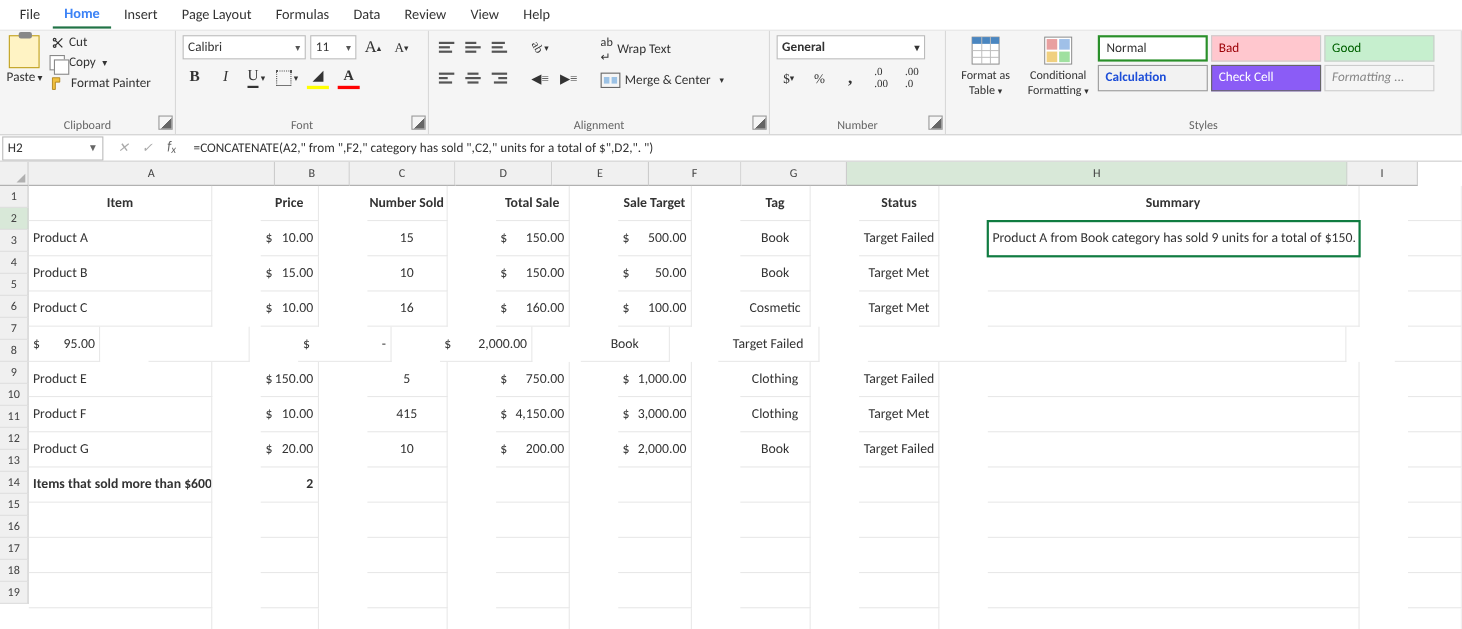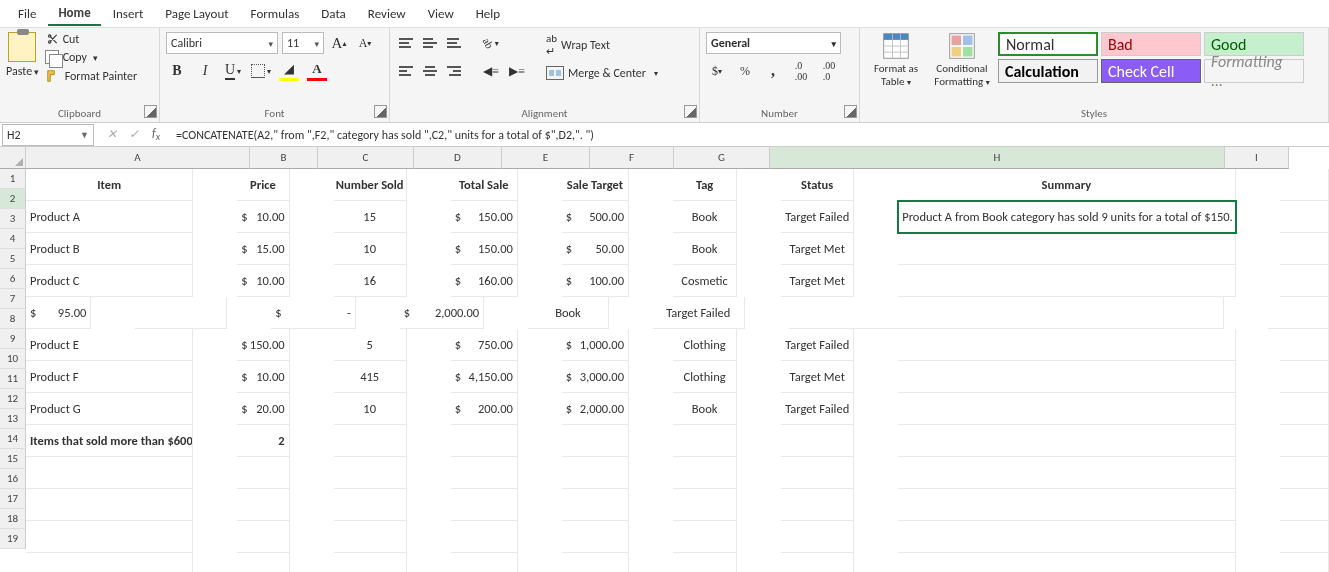--- a/index.html
+++ b/index.html
@@ -1,21 +1,21 @@
 <!DOCTYPE html>
 <html><head>
 <meta charset="utf-8">
 <style>
 * { box-sizing: border-box; margin: 0; padding: 0; }
 body { font-family: "Segoe UI", Calibri, sans-serif; font-size: 12px; background: #fff; color: #333; user-select: none; overflow: hidden; width: 1329px; height: 572px; }
 
 
 .menubar { display: flex; align-items: center; height: 28px; padding: 0 8px; background: #fff; border-bottom: 1px solid #e0e0e0; gap: 2px; }
 .menubar .mitem { padding: 4px 10px; font-size: 13px; cursor: pointer; }
-.menubar .mitem.active { border-bottom: 2px solid #217346; color: #404040; font-weight: 600; }
+.menubar .mitem.active { border-bottom: 2px solid #217346; color: #3b82f6; font-weight: 600; }
 
 
 .ribbon { display: flex; align-items: stretch; background: #f5f5f5; border-bottom: 1px solid #d0d0d0; height: 95px; }
 .rgroup { display: flex; flex-direction: column; border-right: 1px solid #d8d8d8; padding: 4px 6px 0 6px; position: relative; }
 .rgroup .glabel { text-align: center; font-size: 11px; color: #666; padding: 2px 0; margin-top: auto; }
 .rgroup .gbody { display: flex; align-items: flex-start; gap: 6px; flex: 1; }
 .rgroup .launcher { position: absolute; right: 2px; bottom: 4px; width: 13px; height: 13px; border: 1px solid #999; background: linear-gradient(135deg,transparent 55%,#666 55%); cursor: pointer; }
 
 
 .clip-col { display: flex; flex-direction: column; align-items: center; gap: 2px; }
@@ -52,25 +52,25 @@
 
 
 .num-top{display:flex;font-weight:bold;}
 .num-sel{width:135px;height:22px;border:1px solid #bbb;background:#fff;font-size:12px;padding:0 4px;display:flex;align-items:center;justify-content:space-between;}
 .num-bot{display:flex;gap:6px;margin-top:6px;align-items:center;}
 
 
 .bigbtn{display:flex;flex-direction:column;align-items:center;gap:2px;cursor:pointer;font-size:11px;text-align:center;width:60px;}
 .bigico{width:28px;height:28px;}
 .style-grid{display:grid;grid-template-columns:repeat(3,100px);grid-template-rows:repeat(2,24px);gap:3px;}
-.style-cell{border:1px solid #ccc;display:flex;align-items:center;padding:0 6px;font-size:16px;cursor:pointer;}
+.style-cell{border:1px solid #ccc;display:flex;align-items:center;padding:0 6px;font-size:12px;cursor:pointer;}
 .sc-normal{background:#fff;border:2px solid #2a8f2a;}
 .sc-bad{background:#ffc7ce;color:#9c0006;}
 .sc-good{background:#c6efce;color:#006100;}
-.sc-calc{background:#f2f2f2;color:#000000;font-weight:600;border:1px solid #999;}
+.sc-calc{background:#f2f2f2;color:#1d4ed8;font-weight:600;border:1px solid #999;}
 .sc-check{background:#8b5cf6;color:#fff;border:1px solid #666;}
 .sc-expl{color:#888;font-style:italic;}
 
 
 .fbar{display:flex;align-items:center;height:24px;border-bottom:1px solid #ccc;}
 .namebox{width:92px;height:22px;border:1px solid #bbb;margin:0 2px;display:flex;align-items:center;justify-content:space-between;padding:0 4px;background:#fff;}
 .fbar .btns{display:flex;gap:2px;margin:0 6px;align-items:center;}
 .fbar .fxbtn{width:20px;text-align:center;color:#666;cursor:pointer;font-style:italic;}
 .fbar .formula{flex:1;padding:0 4px;font-size:12px;}
 

